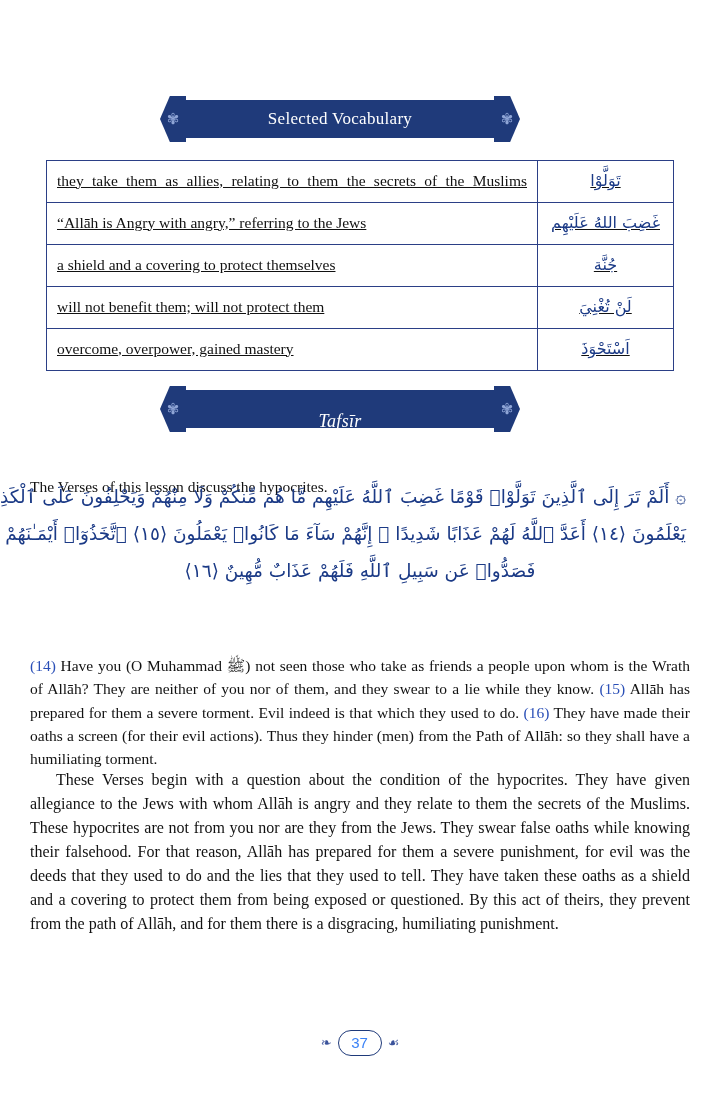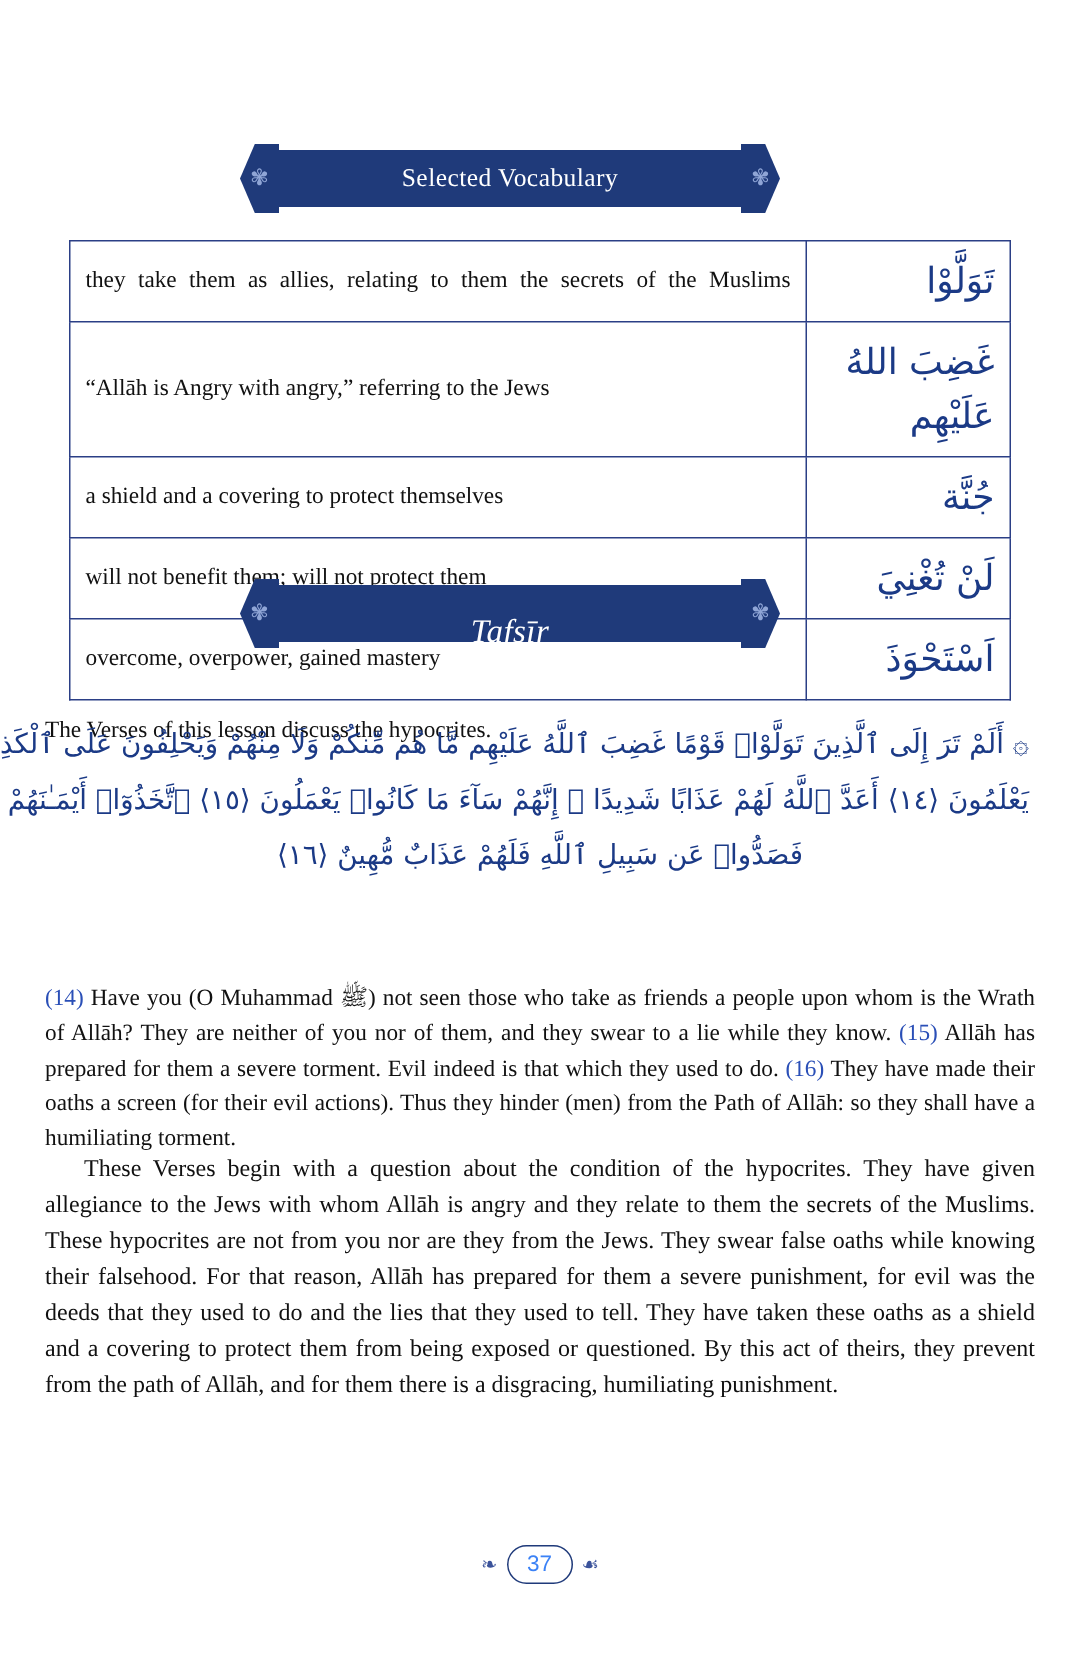--- a/index.html
+++ b/index.html
@@ -32,21 +32,21 @@
     background: #1f3a7a;
     color: #ffffff;
   }
   .banner .banner-label {
     font-size: 17px;
     letter-spacing: 0.3px;
     font-family: "Liberation Serif", serif;
   }
   .banner.italic .banner-label {
     font-style: italic;
-    font-size: 22px;
+    font-size: 18px;
     margin-top: 24px;
   }
   .banner .cap {
     position: absolute;
     top: -4px;
     width: 26px;
     height: 46px;
     background: #1f3a7a;
     color: #8fa5d6;
     font-size: 15px;
@@ -63,41 +63,42 @@
   }
 
   
   .vocab-table {
     position: absolute;
     left: 46px;
     top: 160px;
     width: 628px;
     border-collapse: collapse;
     table-layout: fixed;
+    text-decoration: underline;
   }
   .vocab-table td {
     border: 1px solid #2b3f86;
     padding: 8px 10px 9px 10px;
     vertical-align: middle;
   }
   .vocab-table td.meaning {
     width: 470px;
     font-size: 15.5px;
     line-height: 1.35;
     text-align: justify;
     text-align-last: justify;
     color: #111;
   }
   .vocab-table tr.single td.meaning {
     text-align-last: left;
   }
   .vocab-table td.term {
-    text-align: right;
+    text-align: center;
     color: #1b3a86;
-    font-size: 24px;
+    font-size: 16px;
     font-family: "DejaVu Sans", sans-serif;
     direction: rtl;
     line-height: 1.5;
   }
 
   
   .intro-line {
     position: absolute;
     left: 30px;
     top: 448px;

